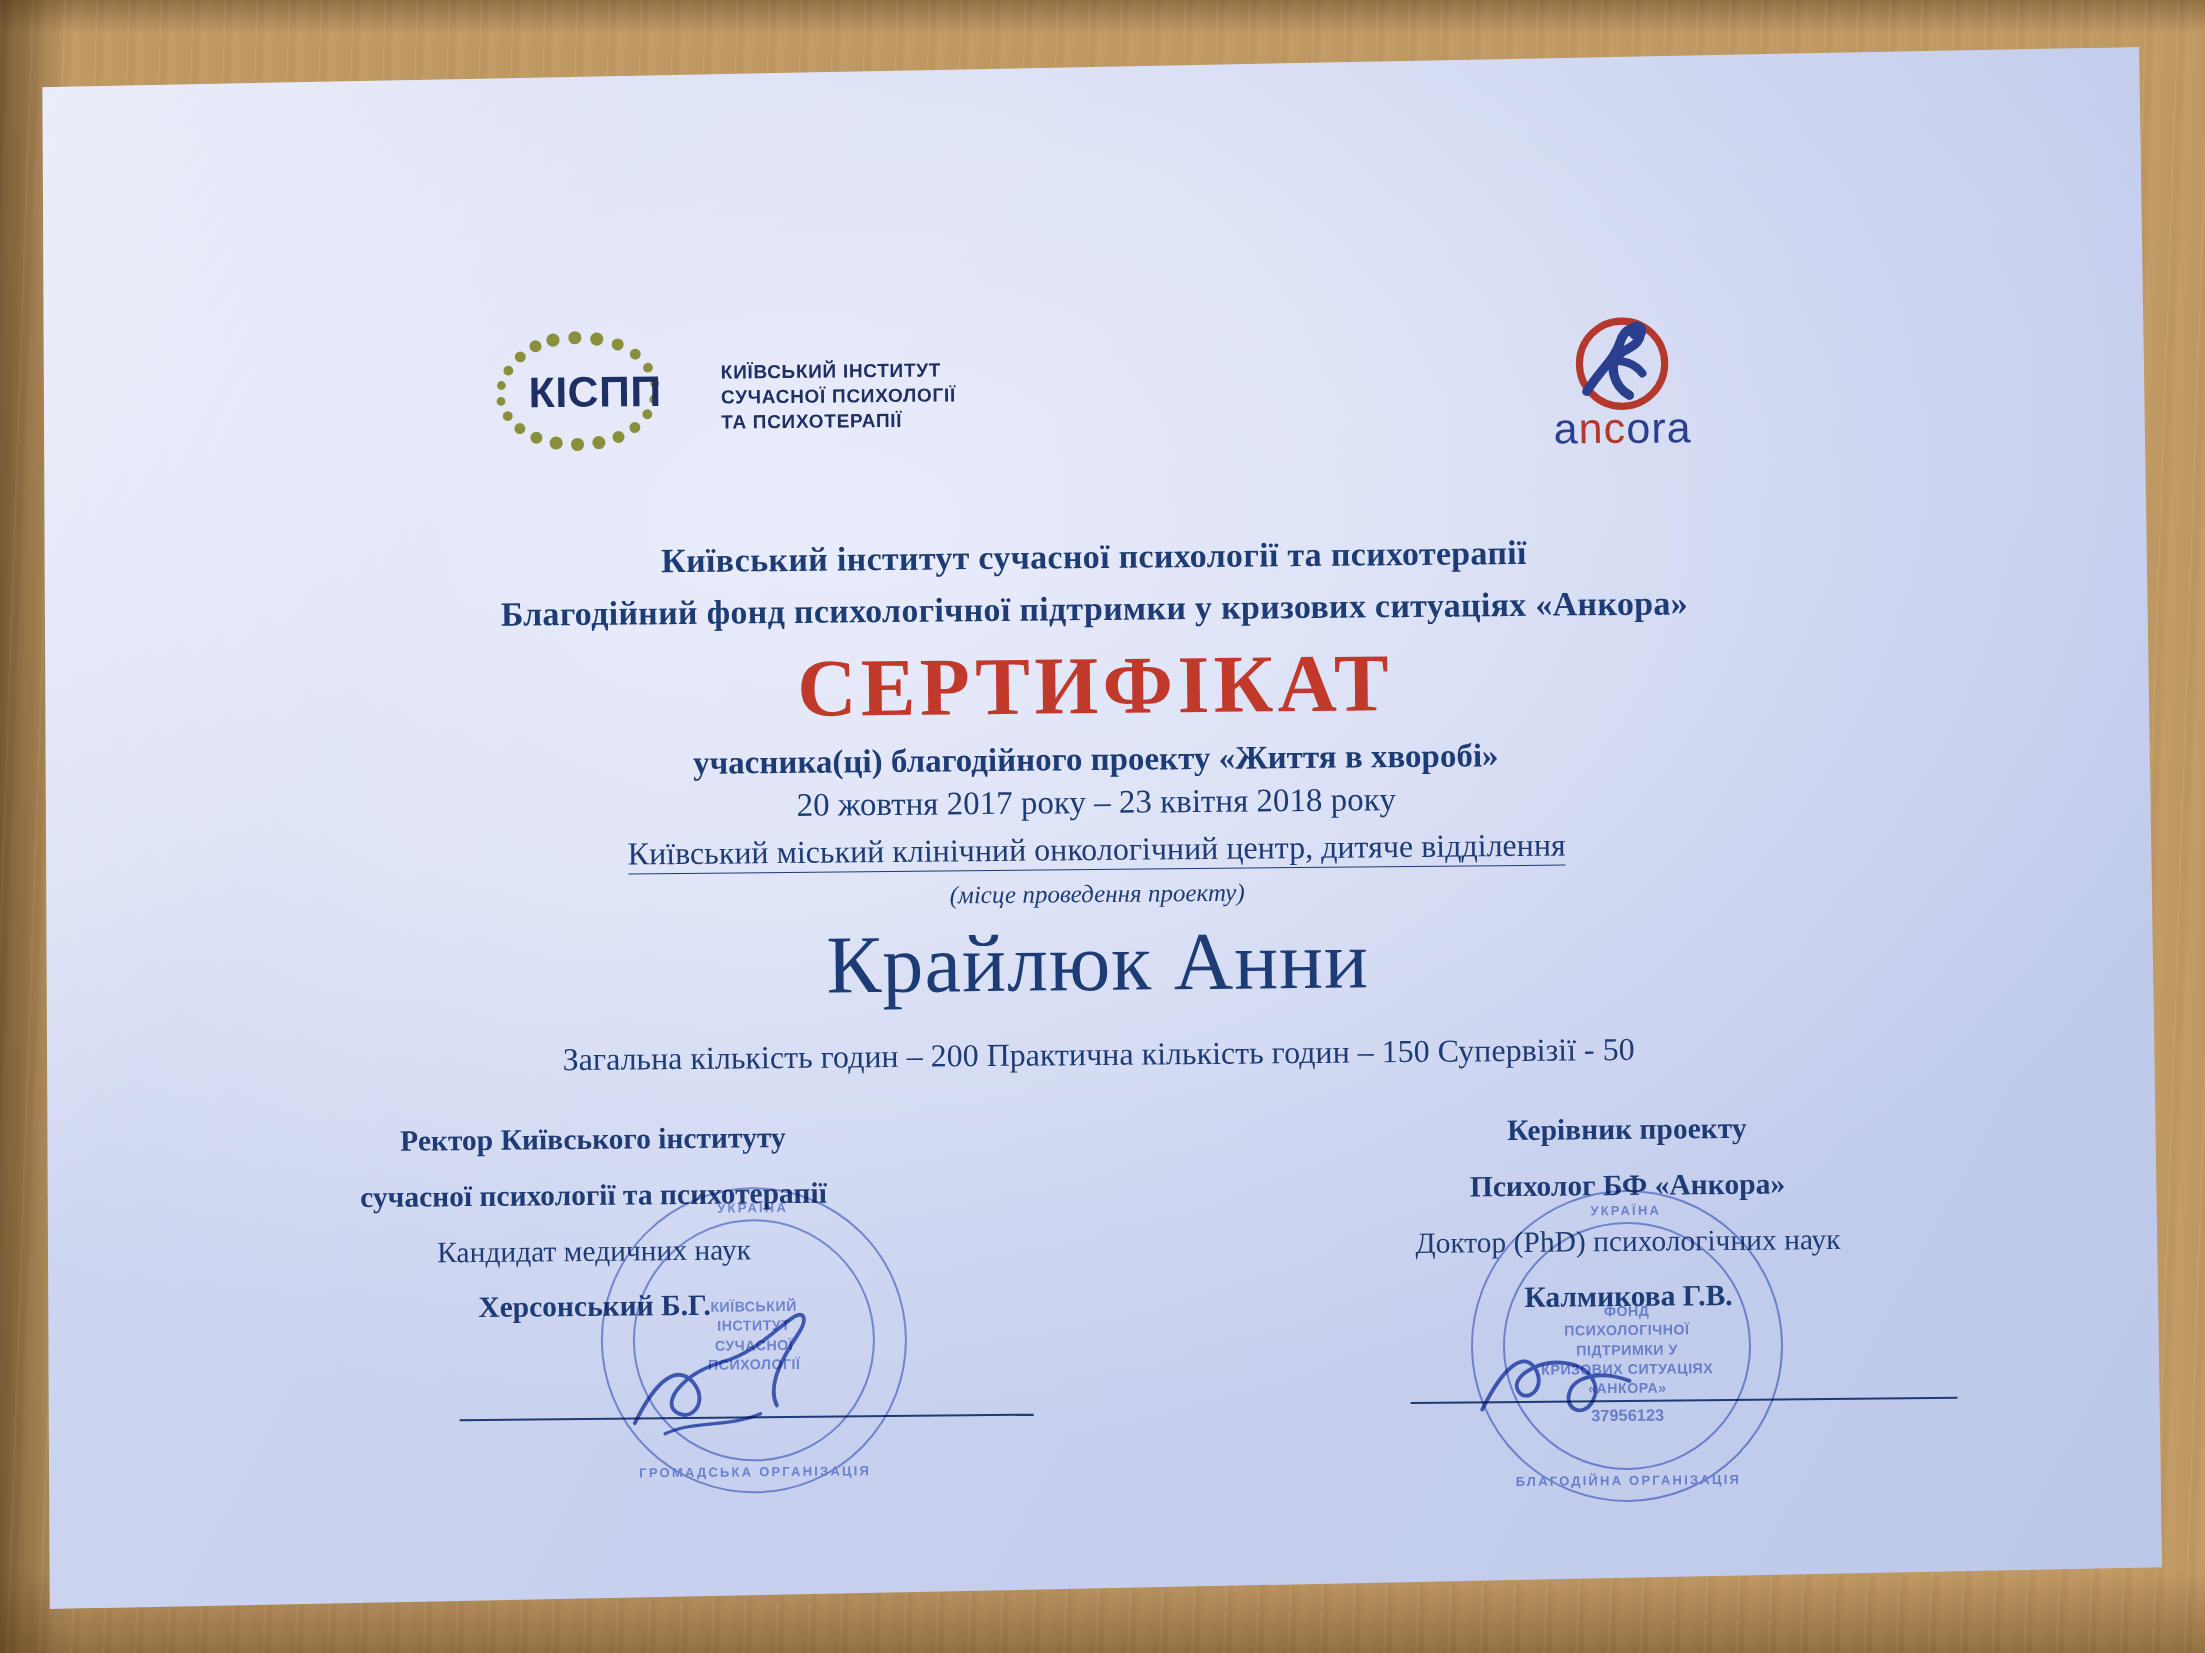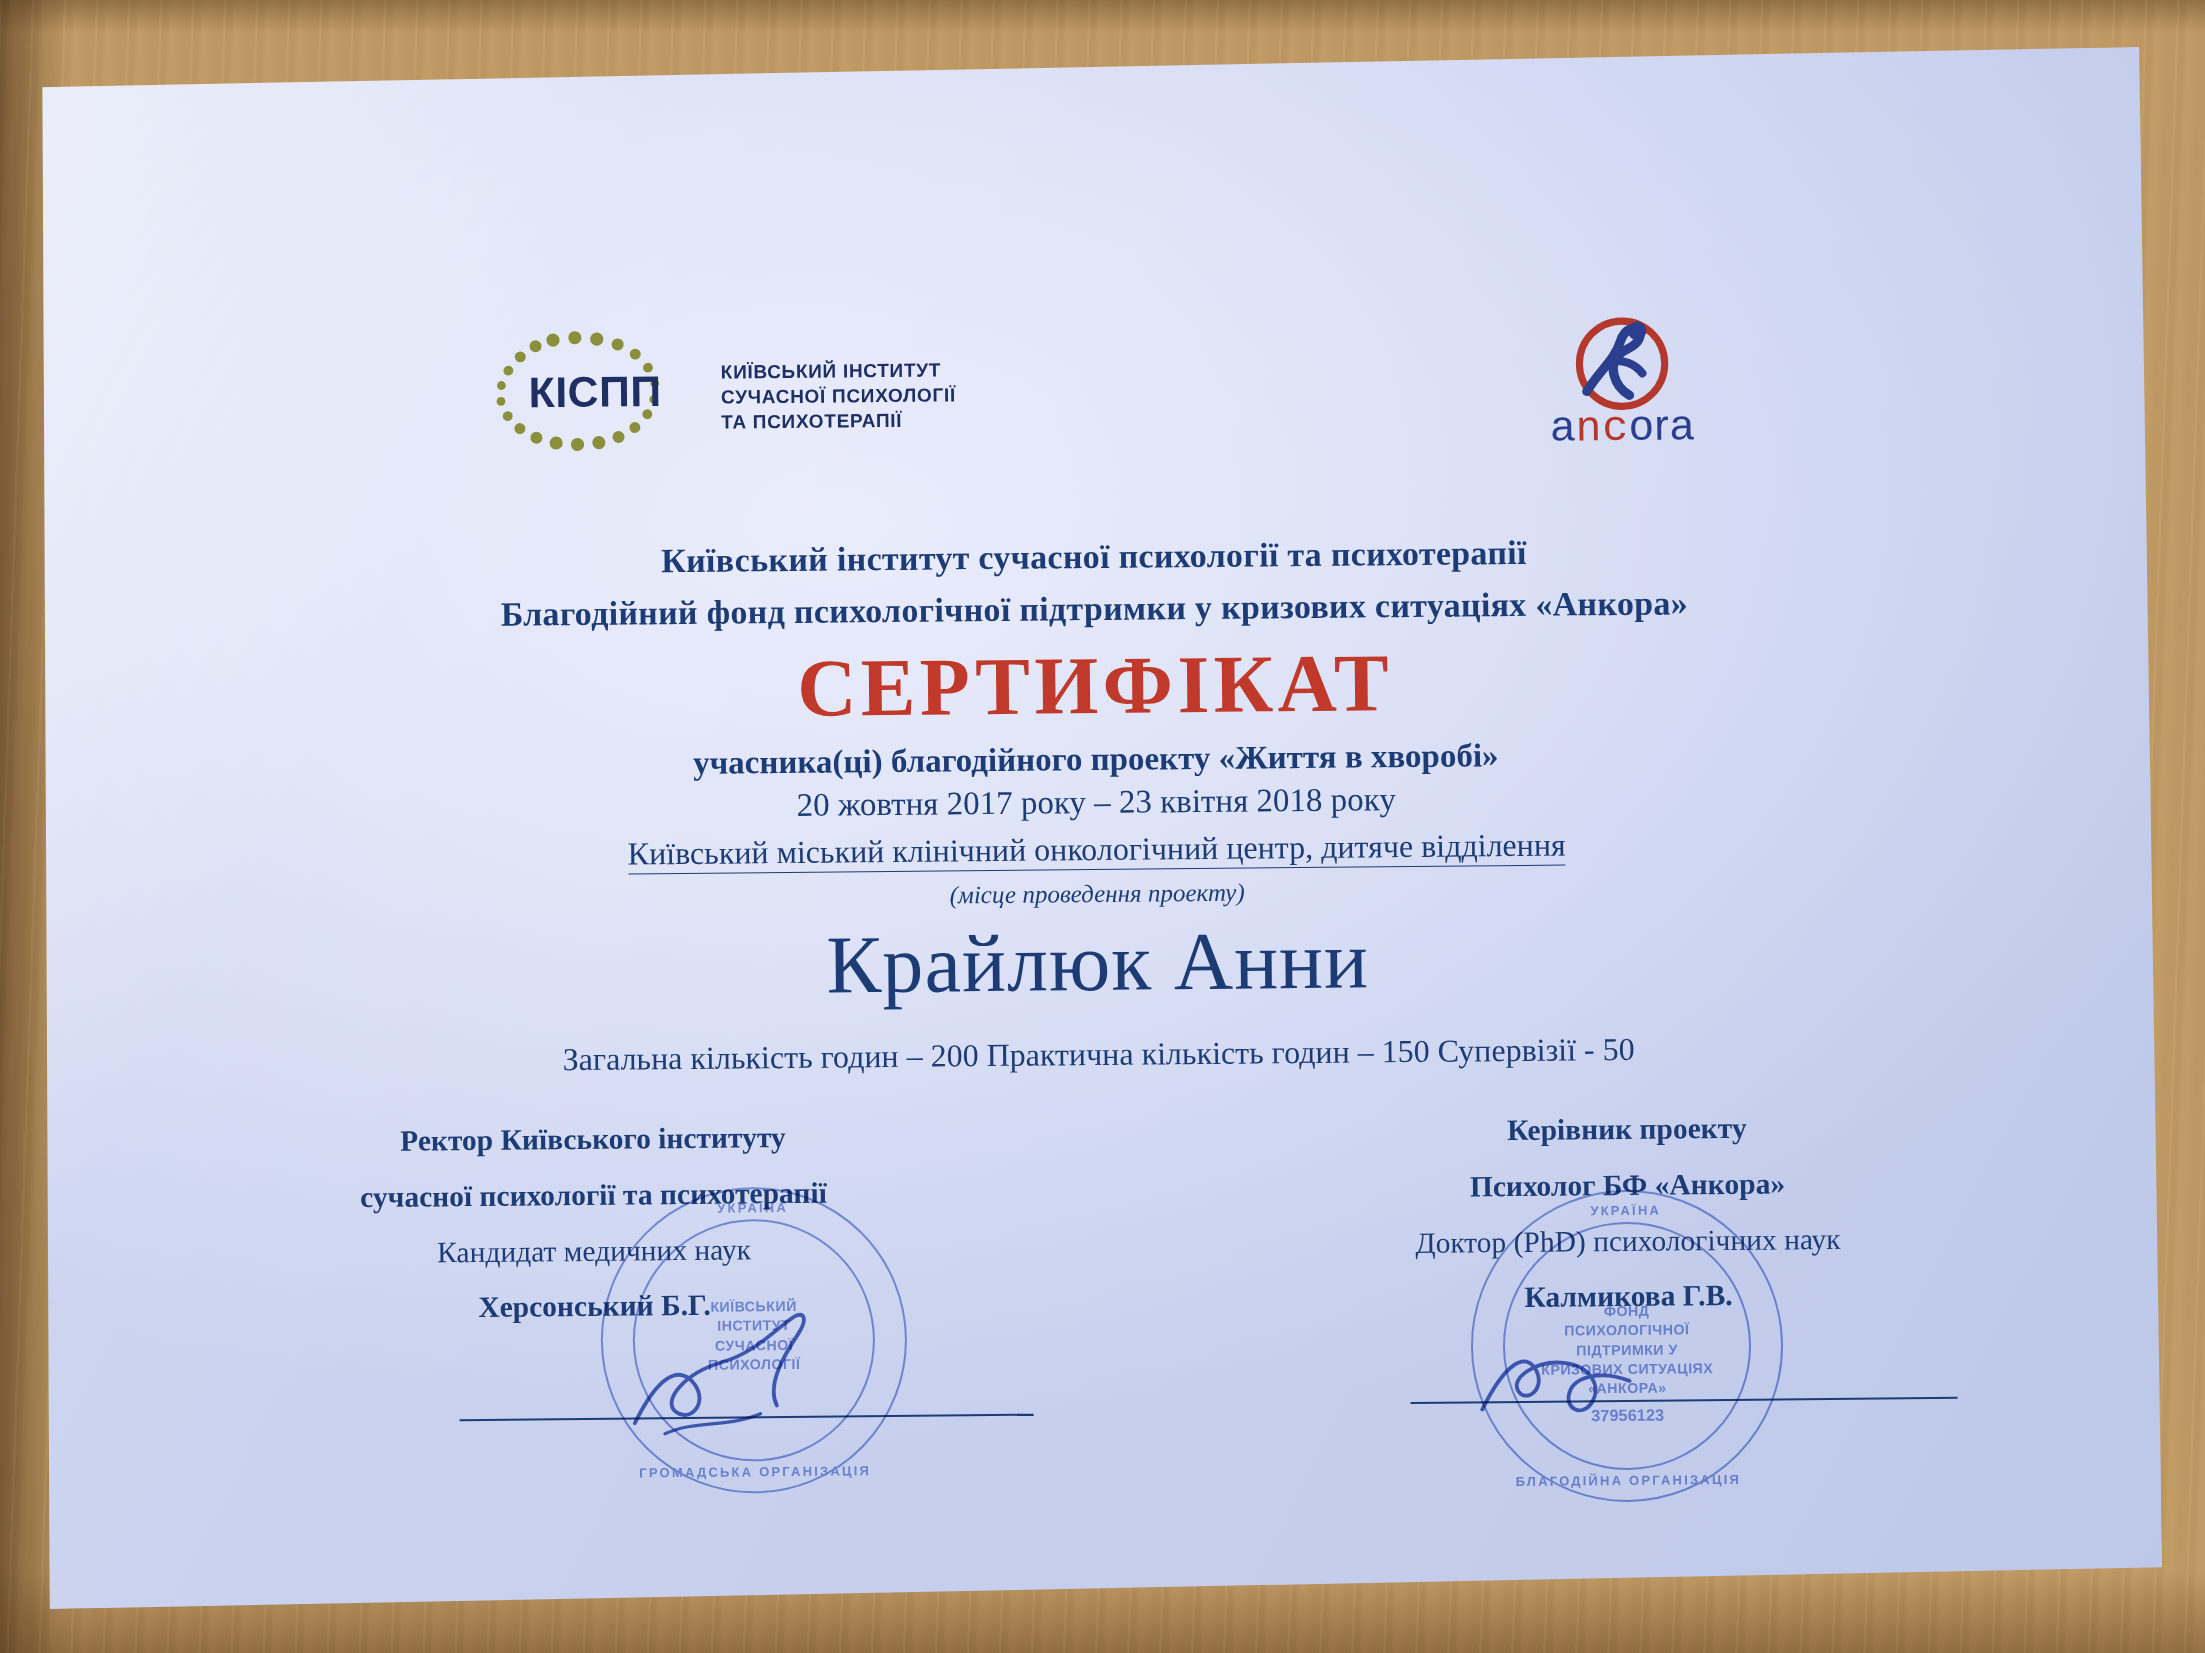--- a/index.html
+++ b/index.html
@@ -132,21 +132,21 @@
     bottom: 4.4px;
     left: 0;
     width: 100%;
     text-align: center;
     font-family: "Liberation Sans", sans-serif;
     font-size: 43px;
     font-weight: 400;
     letter-spacing: 1.1px;
     color: #2b3f8f;
   }
-  .ancora-word .c-red { color: #b4382c; font-family: Liberation Mono, monospace; }
+  .ancora-word .c-red { color: #b4382c; }
 
   
   .org-line1 {
     position: absolute; top: 481px; left: 0; width: 100%;
     font-size: 34px; font-weight: 700; letter-spacing: 0.3px;
   }
   .org-line2 {
     position: absolute; top: 533px; left: 0; width: 100%;
     font-size: 34px; font-weight: 700; letter-spacing: 0.3px;
   }

